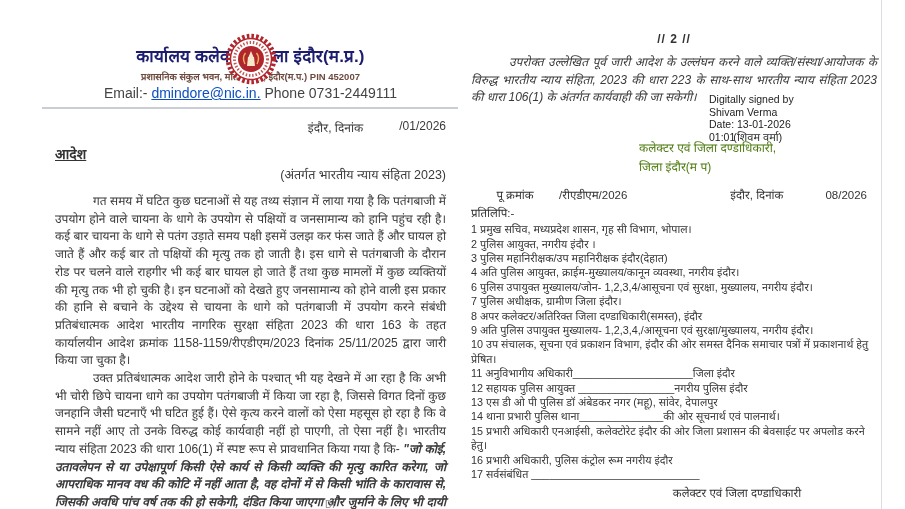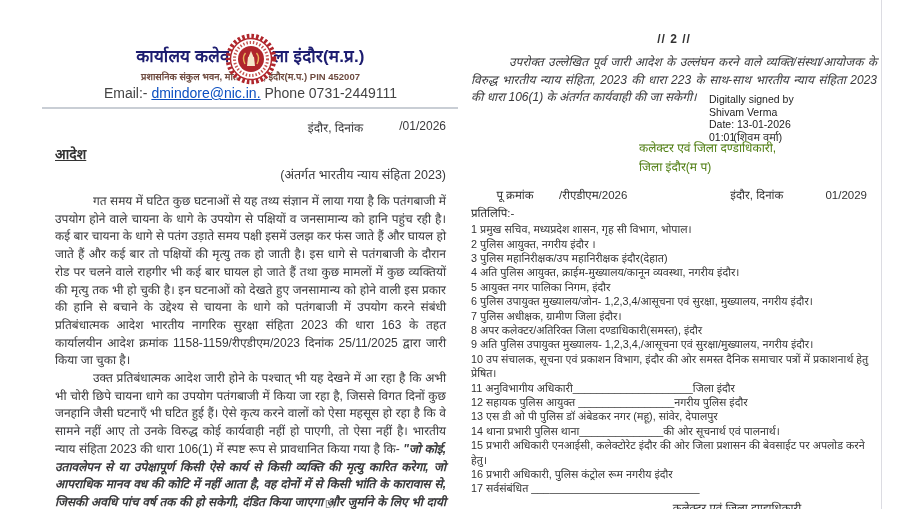--- a/index.html
+++ b/index.html
@@ -105,31 +105,30 @@
         <div>कलेक्टर एवं जिला दण्डाधिकारी,</div>
         <div>जिला इंदौर(म प)</div>
       </div>
     </div>
 
     <div class="rp-ref">
       <span class="w1">पू क्रमांक</span>
       <span>/रीएडीएम/2026</span>
       <span class="spacer"></span>
       <span class="w2">इंदौर, दिनांक</span>
-      <span class="w3">01/2029</span>
+      <span class="w3">08/2026</span>
     </div>
 
     <div class="copies-label">प्रतिलिपि:-</div>
 
     <div class="recipients">
       <div class="recipient-row">1 प्रमुख सचिव, मध्यप्रदेश शासन, गृह सी विभाग, भोपाल।</div>
       <div class="recipient-row">2 पुलिस आयुक्त, नगरीय इंदौर ।</div>
       <div class="recipient-row">3 पुलिस महानिरीक्षक/उप महानिरीक्षक इंदौर(देहात)</div>
       <div class="recipient-row">4 अति पुलिस आयुक्त, क्राईम-मुख्यालय/कानून व्यवस्था, नगरीय इंदौर।</div>
-      <div class="recipient-row">5 आयुक्त नगर पालिका निगम, इंदौर</div>
       <div class="recipient-row">6 पुलिस उपायुक्त मुख्यालय/जोन- 1,2,3,4/आसूचना एवं सुरक्षा, मुख्यालय, नगरीय इंदौर।</div>
       <div class="recipient-row">7 पुलिस अधीक्षक, ग्रामीण जिला इंदौर।</div>
       <div class="recipient-row">8 अपर कलेक्टर/अतिरिक्त जिला दण्डाधिकारी(समस्त), इंदौर</div>
       <div class="recipient-row">9 अति पुलिस उपायुक्त मुख्यालय- 1,2,3,4,/आसूचना एवं सुरक्षा/मुख्यालय, नगरीय इंदौर।</div>
       <div class="recipient-row">10 उप संचालक, सूचना एवं प्रकाशन विभाग, इंदौर की ओर समस्त दैनिक समाचार पत्रों में प्रकाशनार्थ हेतु प्रेषित।</div>
       <div class="recipient-row">11 अनुविभागीय अधिकारी____________________जिला इंदौर</div>
       <div class="recipient-row">12 सहायक पुलिस आयुक्त ________________नगरीय पुलिस इंदौर</div>
       <div class="recipient-row">13 एस डी ओ पी पुलिस डॉ अंबेडकर नगर (महू), सांवेर, देपालपुर</div>
       <div class="recipient-row">14 थाना प्रभारी पुलिस थाना______________की ओर सूचनार्थ एवं पालनार्थ।</div>
       <div class="recipient-row">15 प्रभारी अधिकारी एनआईसी, कलेक्टोरेट इंदौर की ओर जिला प्रशासन की बेवसाईट पर अपलोड करने हेतु।</div>

